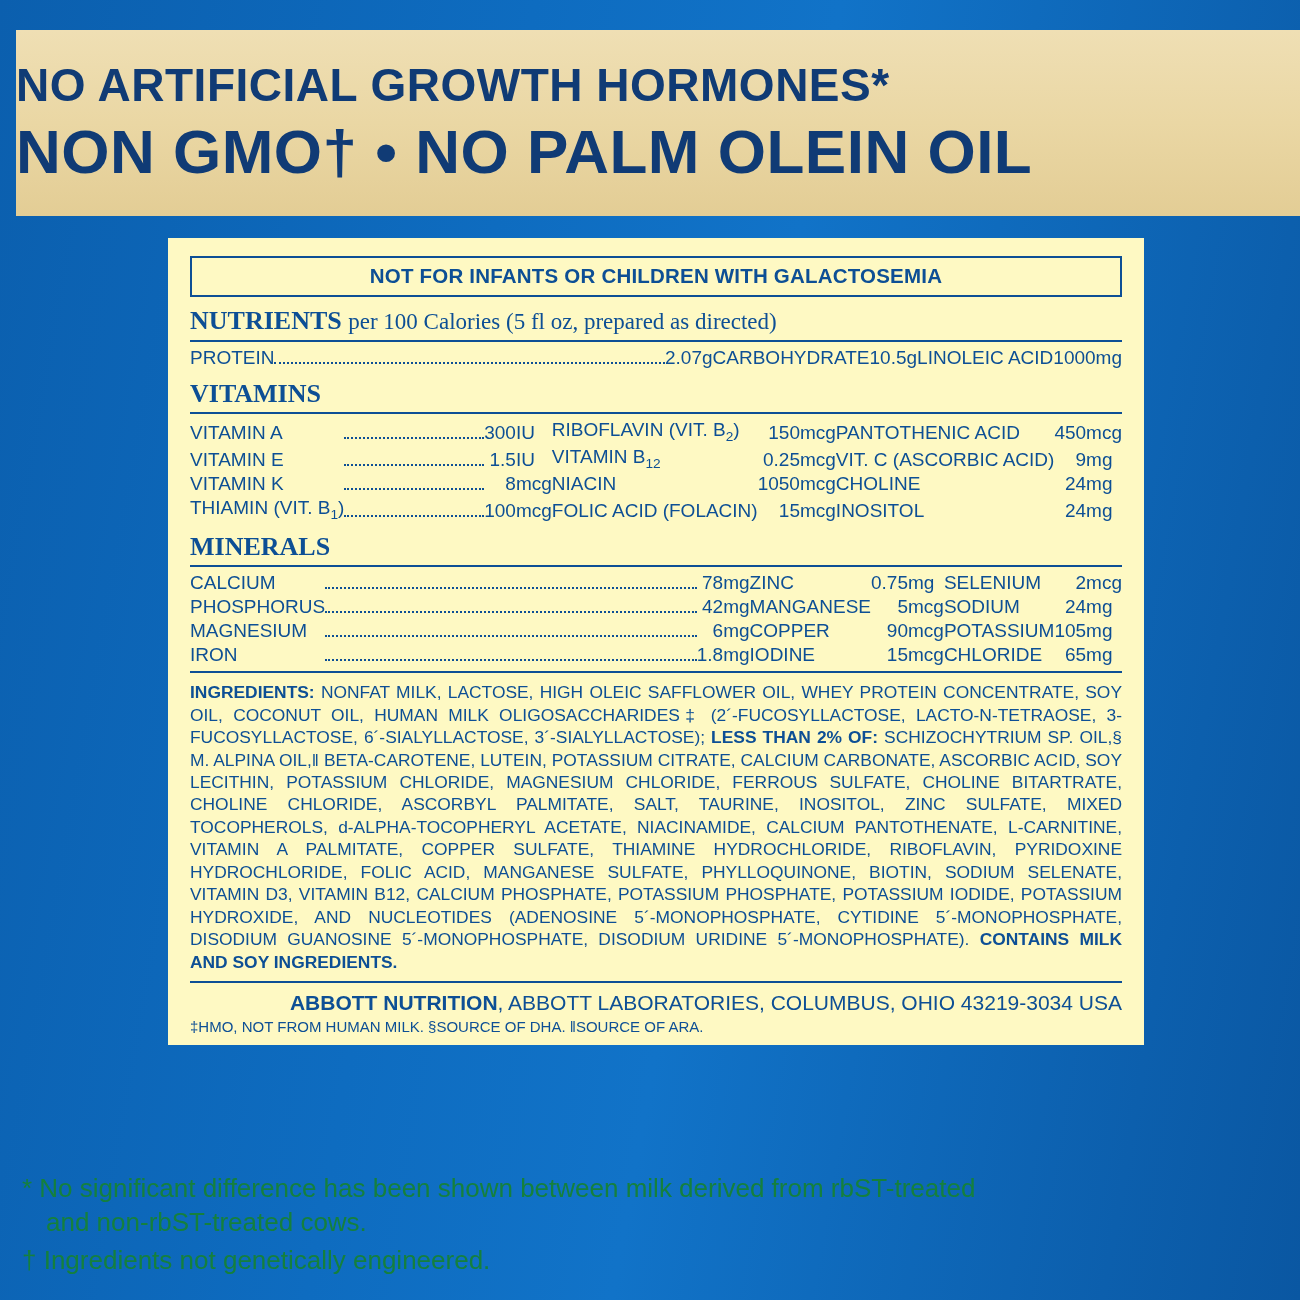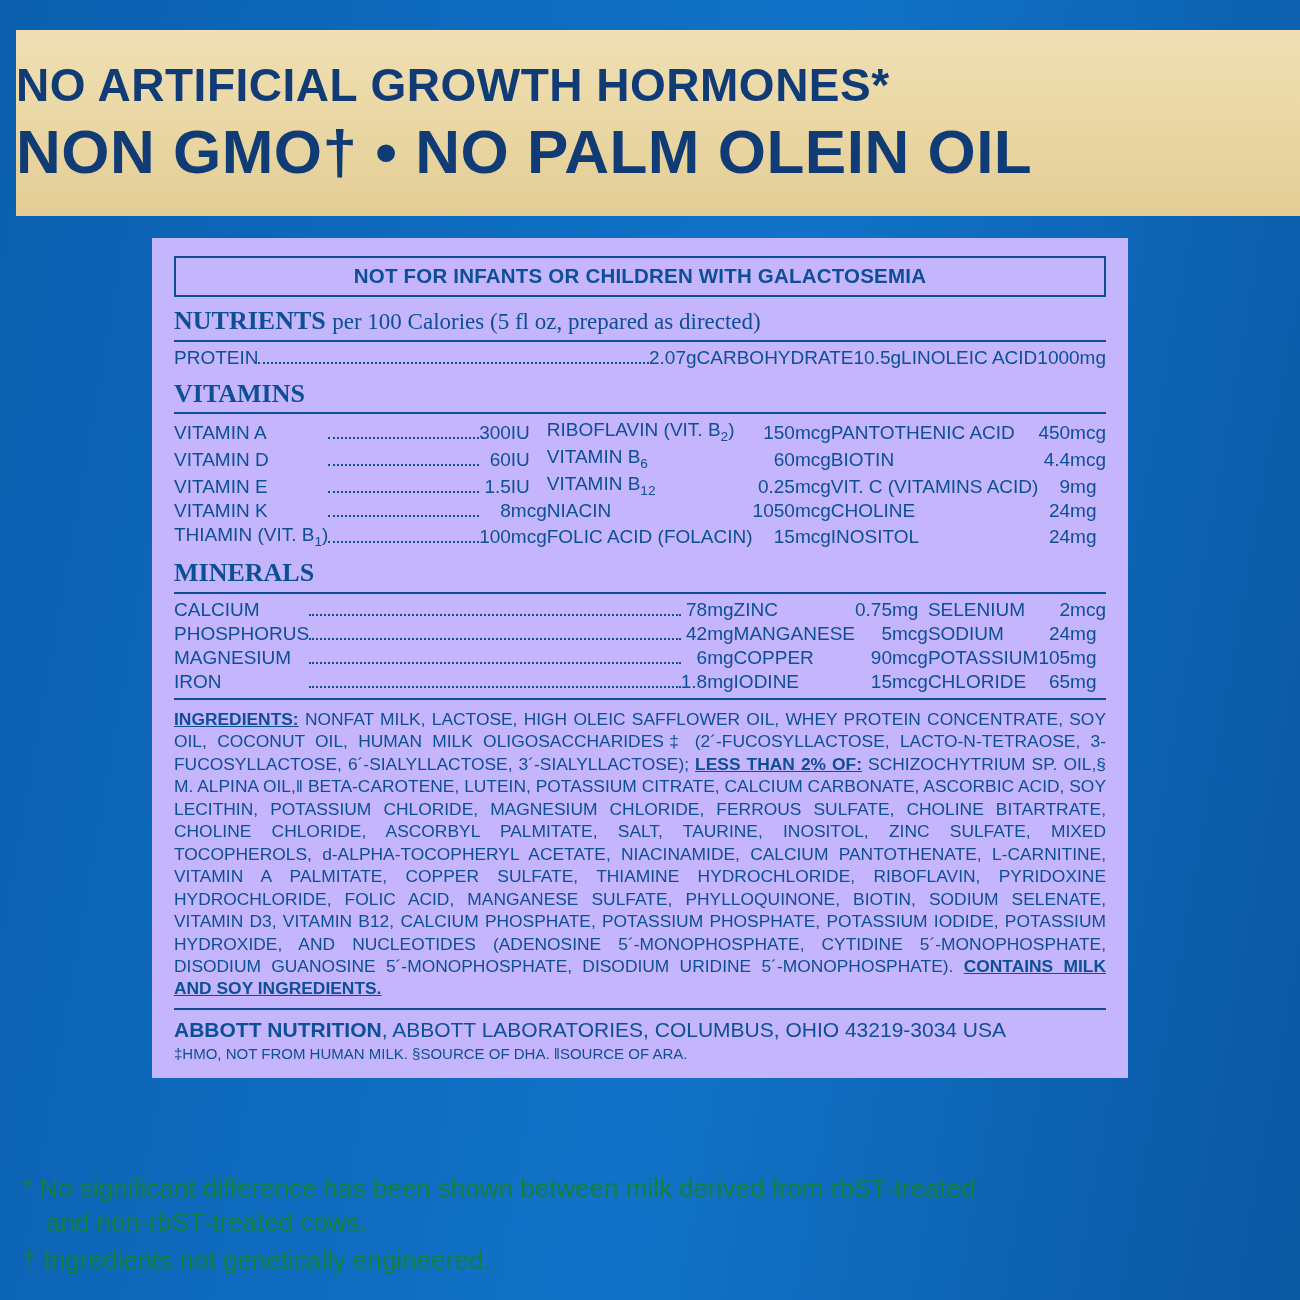--- a/index.html
+++ b/index.html
@@ -43,26 +43,26 @@
     font-size: 62px;
     letter-spacing: 0.5px;
     line-height: 1.15;
     white-space: nowrap;
     margin-top: 4px;
   }
 
   
   .panel {
     position: absolute;
-    left: 152px;
+    left: 168px;
     top: 238px;
     width: 976px;
-    background: #c4b5fd;
+    background: #fef9c3;
     box-sizing: border-box;
-    padding: 10px 0 6px 0;
+    padding: 10px 0 0 0;
   }
 
   .galacto {
     margin: 8px 22px 0 22px;
     border: 2px solid #0d4f95;
     text-align: center;
     color: #0d4f95;
     font-weight: bold;
     font-size: 20.5px;
     letter-spacing: 0.2px;
@@ -133,31 +133,32 @@
 
   
   .ingredients {
     margin: 8px 22px 0 22px;
     color: #0d4f95;
     font-size: 17.4px;
     line-height: 1.29;
     text-align: justify;
     font-family: "Liberation Sans", sans-serif;
   }
-  .ingredients b { font-weight: bold; text-decoration: underline; }
+  .ingredients b { font-weight: bold; }
 
   .footer-rule {
     margin: 8px 22px 0 22px;
     border-top: 2px solid #0d4f95;
   }
   .abbott {
     margin: 8px 22px 0 22px;
     color: #0d4f95;
     font-size: 21px;
     font-family: "Liberation Sans", sans-serif;
+    text-align: right;
   }
   .abbott b { font-weight: bold; }
   .fineprint {
     margin: 3px 22px 10px 22px;
     color: #0d4f95;
     font-size: 15px;
     font-family: "Liberation Sans", sans-serif;
   }
 
   
@@ -238,53 +239,33 @@
       <td class="val">150</td>
       <td class="unit">mcg</td>
       <td class="nm">PANTOTHENIC ACID</td>
       <td class="dots">
             <span></span>
           </td>
       <td class="val">450</td>
       <td class="unit">mcg</td>
     </tr>
     <tr>
-      <td class="nm">VITAMIN D</td>
-      <td class="dots">
-            <span></span>
-          </td>
-      <td class="val">60</td>
-      <td class="unit">IU</td>
-      <td class="nm">VITAMIN B<sub>6</sub></td>
-      <td class="dots">
-            <span></span>
-          </td>
-      <td class="val">60</td>
-      <td class="unit">mcg</td>
-      <td class="nm">BIOTIN</td>
-      <td class="dots">
-            <span></span>
-          </td>
-      <td class="val">4.4</td>
-      <td class="unit">mcg</td>
-    </tr>
-    <tr>
       <td class="nm">VITAMIN E</td>
       <td class="dots">
             <span></span>
           </td>
       <td class="val">1.5</td>
       <td class="unit">IU</td>
       <td class="nm">VITAMIN B<sub>12</sub></td>
       <td class="dots">
             <span></span>
           </td>
       <td class="val">0.25</td>
       <td class="unit">mcg</td>
-      <td class="nm">VIT. C (VITAMINS ACID)</td>
+      <td class="nm">VIT. C (ASCORBIC ACID)</td>
       <td class="dots">
             <span></span>
           </td>
       <td class="val">9</td>
       <td class="unit">mg</td>
     </tr>
     <tr>
       <td class="nm">VITAMIN K</td>
       <td class="dots">
             <span></span>

